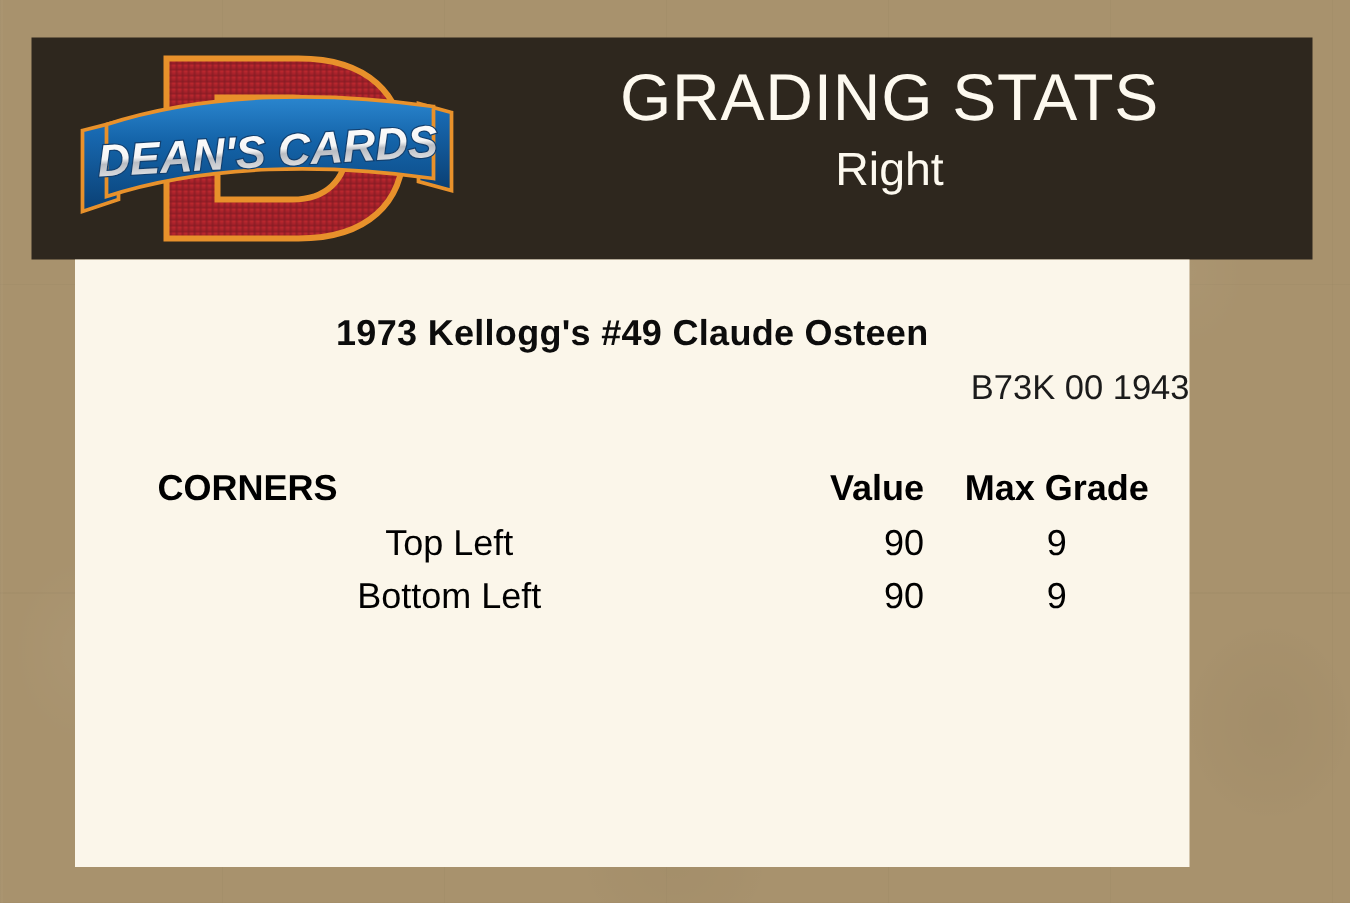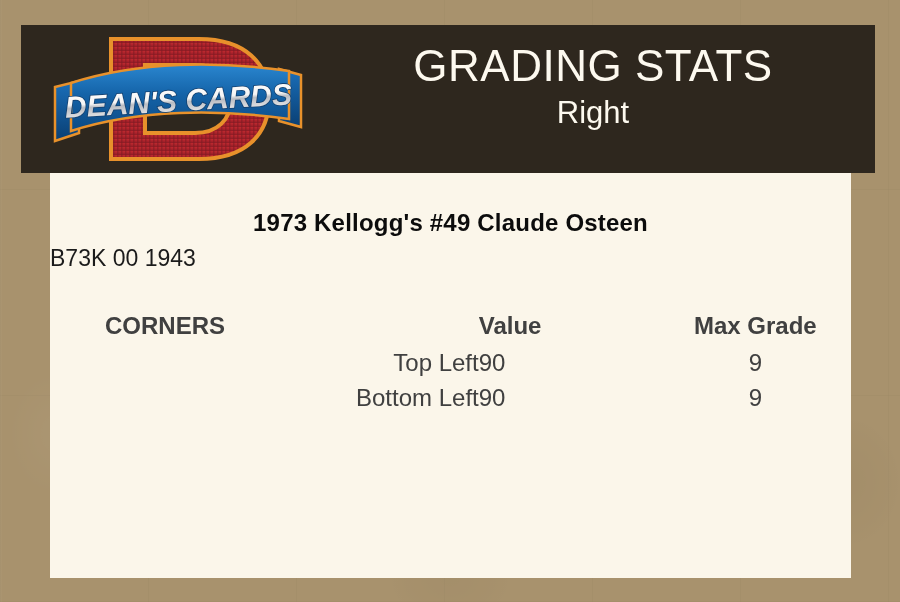--- a/index.html
+++ b/index.html
@@ -95,68 +95,68 @@
     line-height: 38px;
     margin-top: 2px;
     white-space: nowrap;
   }
 
   
   #content-panel {
     position: absolute;
     left: 50px;
     top: 173px;
-    width: 801px;
+    width: 743px;
     height: 405px;
     background: #fbf6ea;
   }
 
   #card-title {
     margin-top: 36px;
     text-align: center;
     font-size: 24px;
     font-weight: bold;
     color: #0c0c0c;
     letter-spacing: 0.2px;
   }
   #card-code {
     margin-top: 8px;
-    text-align: left;
+    text-align: right;
     font-size: 23px;
     font-weight: 400;
     color: #1b1b1b;
   }
 
   
   #stats-table {
     margin: 35px 0 13px 0;
     width: 100%;
     border-collapse: collapse;
-    color: #404040;
+    color: #000000;
   }
   #stats-table th,
   #stats-table td {
     padding: 0;
     border: none;
   }
   #stats-table thead th {
     font-size: 24px;
     font-weight: bold;
     height: 38px;
     vertical-align: middle;
   }
   #stats-table tbody td {
     font-size: 24px;
     font-weight: 400;
     height: 35px;
     vertical-align: middle;
   }
-  .col-label   { width: 380px; text-align: right;   padding-left: 100px !important; }
+  .col-label   { width: 380px; text-align: center;   padding-left: 100px !important; }
   .col-label-h { width: 380px; text-align: left;   padding-left: 55px  !important; }
-  .col-value   { width: 205px; text-align: left; }
+  .col-value   { width: 205px; text-align: right; }
   .col-max     { width: 216px; text-align: center; }
 </style>
 </head>
 <body>
 
 <div id="page">
 
   <div id="bg-texture"></div>
 
   <div id="header-bar">

